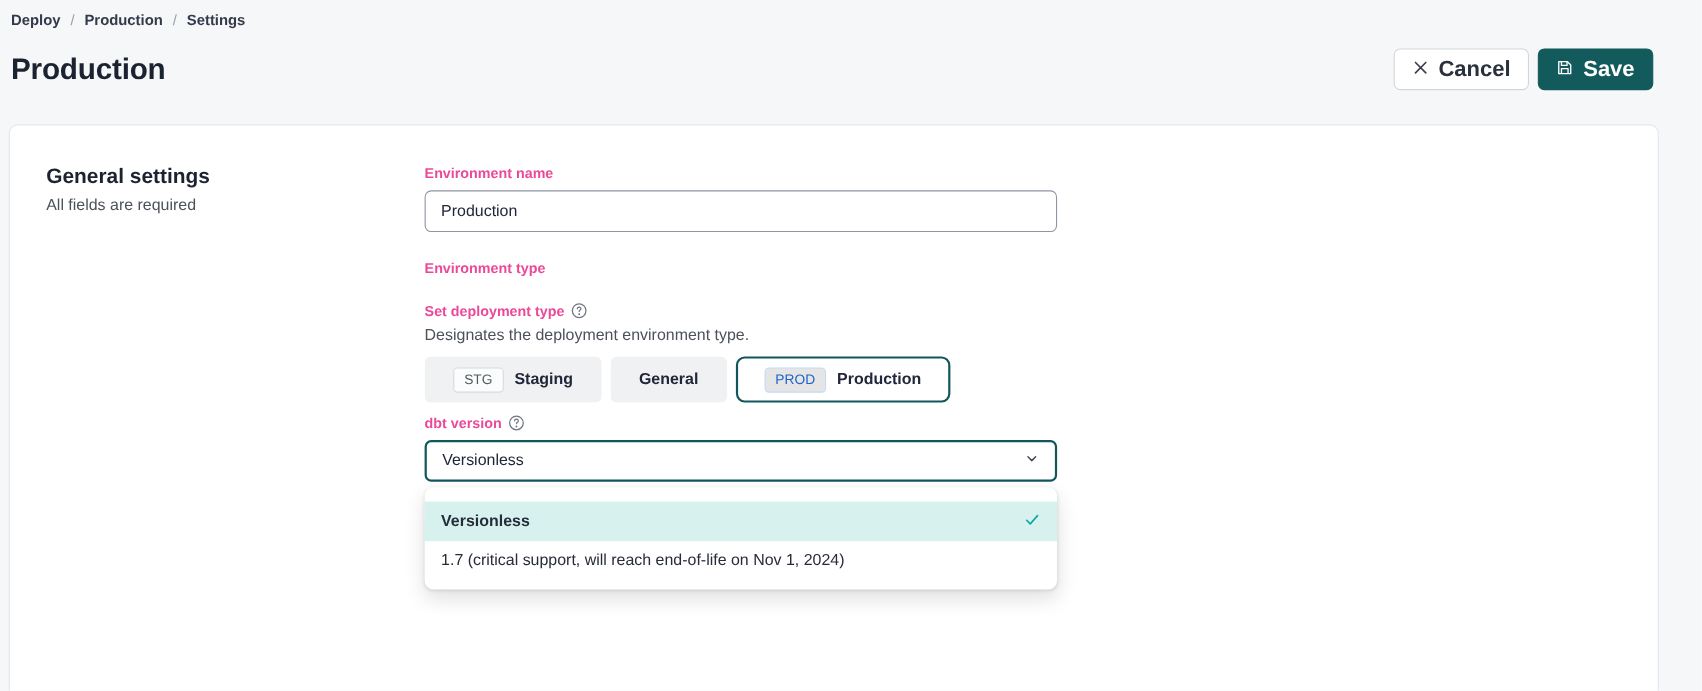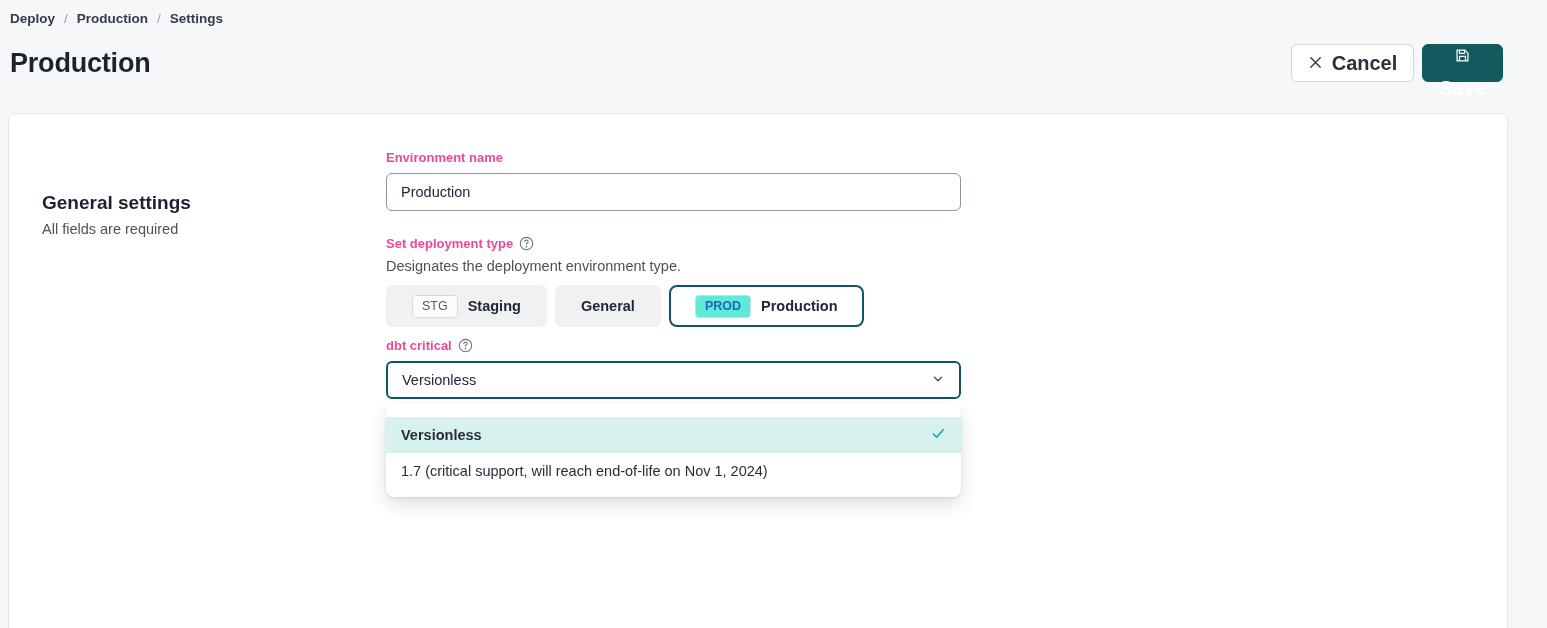--- a/index.html
+++ b/index.html
@@ -12,32 +12,32 @@
   .topbar { padding: 10px 44px 0 10px; }
   .breadcrumb { display: flex; align-items: center; gap: 9px; height: 16px; }
   .crumb { font-size: 13.5px; font-weight: 700; color: #333a4a; cursor: pointer; }
   .crumb-sep { font-size: 13.5px; color: #9aa1ab; }
   .header-row { margin-top: 18px; height: 38px; display: flex; align-items: center; justify-content: space-between; }
   .page-title { font-size: 27px; font-weight: 700; color: #1c2330; letter-spacing: -0.2px; }
   .actions { display: flex; gap: 8px; }
   .btn { height: 38px; display: inline-flex; align-items: center; gap: 9px; padding: 0 16px;
          border-radius: 6px; font-size: 20px; font-weight: 700; cursor: pointer; border: 1px solid transparent; }
   .btn-secondary { background: #ffffff; border-color: #d2d6db; color: #2a303c; }
-  .btn-primary { background: #135a5c; color: #ffffff; border-color: #135a5c; flex-direction: column; }
+  .btn-primary { background: #135a5c; color: #ffffff; border-color: #135a5c; }
 
   .card {
     margin: 31px 39px 0 8px;
     background: #ffffff;
     border: 1px solid #e4e7eb;
     border-radius: 8px;
     padding: 36px 0 60px 33px;
     height: 560px;
     display: flex;
   }
-  .left-col { width: 344px; flex: 0 0 344px; margin-top: 42px; }
+  .left-col { width: 344px; flex: 0 0 344px; }
   .section-heading { font-size: 19px; font-weight: 700; color: #1c2330; margin-bottom: 7px; }
   .section-sub { font-size: 14.5px; color: #4c525b; }
 
   .form-col { width: 575px; flex: 0 0 575px; }
   .field-label { font-size: 13px; font-weight: 700; color: #ec4899; display: flex; align-items: center; gap: 6px; margin-bottom: 8px; }
   .help-icon { display: inline-flex; cursor: pointer; }
   .text-input {
     width: 100%; height: 38px; border: 1px solid #8f96a1; border-radius: 6px;
     padding: 0 14px; font-size: 14.5px; color: #21273a; font-family: "Liberation Sans", sans-serif;
     background: #fff; outline: none;
@@ -56,21 +56,21 @@
 
   .btn-group { display: flex; gap: 8px; }
   .type-btn {
     height: 42px; padding: 0 24px; border-radius: 6px; background: #f0f1f3;
     border: 2px solid transparent; font-size: 14.5px; font-weight: 700; color: #21273a;
     display: inline-flex; align-items: center; gap: 10px; cursor: pointer;
   }
   .type-btn.selected { background: #ffffff; border-color: #11565c; border-radius: 8px; }
   .badge { font-size: 12.5px; font-weight: 400; padding: 3px 9px; border-radius: 4px; line-height: 1.2; }
   .badge-stg { background: #fbfcfc; border: 1px solid #d6dade; color: #555b64; }
-  .badge-prod { background: #5eead4; border: 1px solid #c3dcf7; color: #1f64c8; font-weight: 700; }
+  .badge-prod { background: #e5e5e5; border: 1px solid #c3dcf7; color: #1f64c8; font-weight: 400; }
 
   .dropdown-wrap { position: relative; }
   .dropdown-panel {
     position: absolute; top: calc(100% + 5px); left: 0; right: 0;
     background: #ffffff; border-radius: 8px;
     box-shadow: 0 1px 3px rgba(0,0,0,0.10), 0 8px 18px rgba(0,0,0,0.12);
     padding: 13px 0 8px; z-index: 5;
   }
   .option {
     height: 36px; display: flex; align-items: center; justify-content: space-between;
@@ -121,20 +121,21 @@
   </div>
 
   <div class="form-col">
 
     <div class="field">
       <div class="field-label">Environment name</div>
       <input class="text-input" type="text" value="Production" style="">
     </div>
 
     <div class="field" style="margin-bottom:24px;">
+      <div class="field-label">Environment type</div>
     </div>
 
     <div class="field" style="margin-bottom:11px;">
       <div class="field-label" style="margin-bottom:0;">
         <span>Set deployment type</span>
         <span class="help-icon">
           <svg width="15" height="15" viewBox="0 0 16 16">
             <circle cx="8" cy="8" r="6.6" fill="none" stroke="#6f7680" stroke-width="1.2"></circle>
             <path d="M6.2 6.1c0-1 .8-1.7 1.8-1.7s1.8.7 1.8 1.6c0 .9-.6 1.2-1.2 1.6-.4.3-.6.6-.6 1.1" fill="none" stroke="#6f7680" stroke-width="1.2" stroke-linecap="round"></path>
             <circle cx="8" cy="11.4" r=".9" fill="#6f7680"></circle>
@@ -152,21 +153,21 @@
         </button>
         <button class="type-btn selected">
           <span class="badge badge-prod">PROD</span>
           <span>Production</span>
         </button>
       </div>
     </div>
 
     <div class="field dropdown-wrap">
       <div class="field-label">
-        <span>dbt critical</span>
+        <span>dbt version</span>
         <span class="help-icon">
           <svg width="15" height="15" viewBox="0 0 16 16">
             <circle cx="8" cy="8" r="6.6" fill="none" stroke="#6f7680" stroke-width="1.2"></circle>
             <path d="M6.2 6.1c0-1 .8-1.7 1.8-1.7s1.8.7 1.8 1.6c0 .9-.6 1.2-1.2 1.6-.4.3-.6.6-.6 1.1" fill="none" stroke="#6f7680" stroke-width="1.2" stroke-linecap="round"></path>
             <circle cx="8" cy="11.4" r=".9" fill="#6f7680"></circle>
           </svg>
         </span>
       </div>
       <div class="select focused">
         <span class="select-value">Versionless</span>

